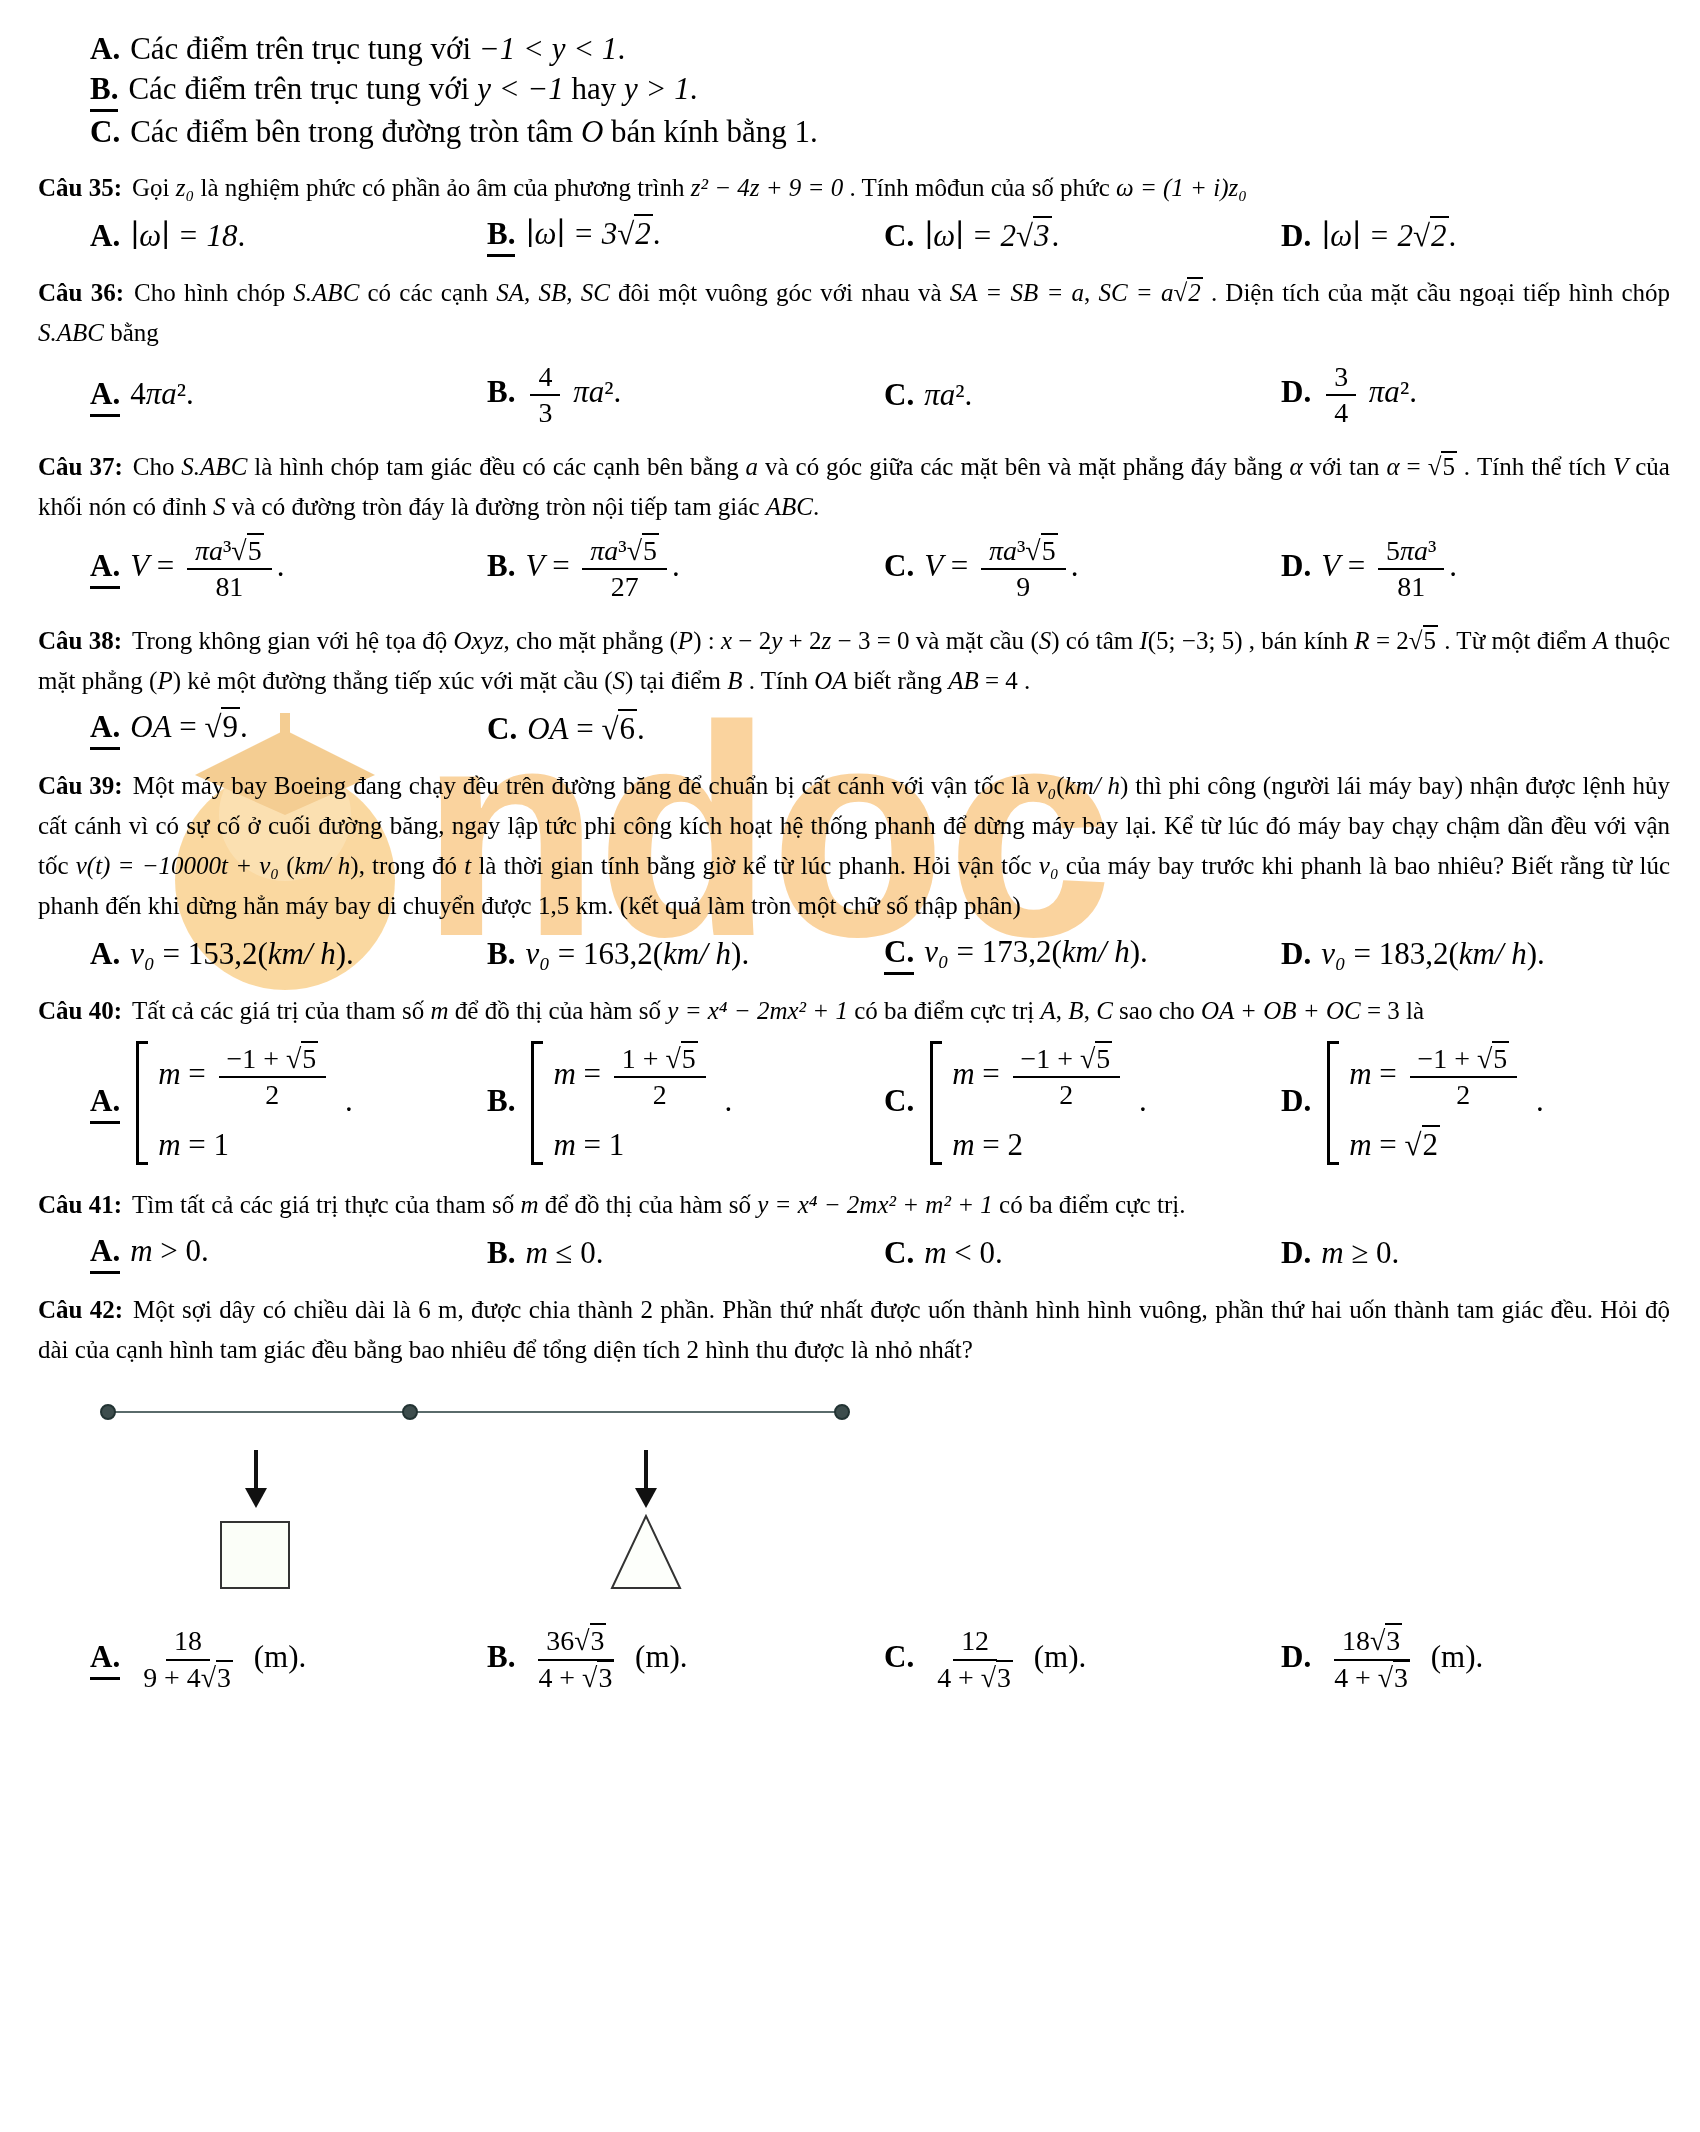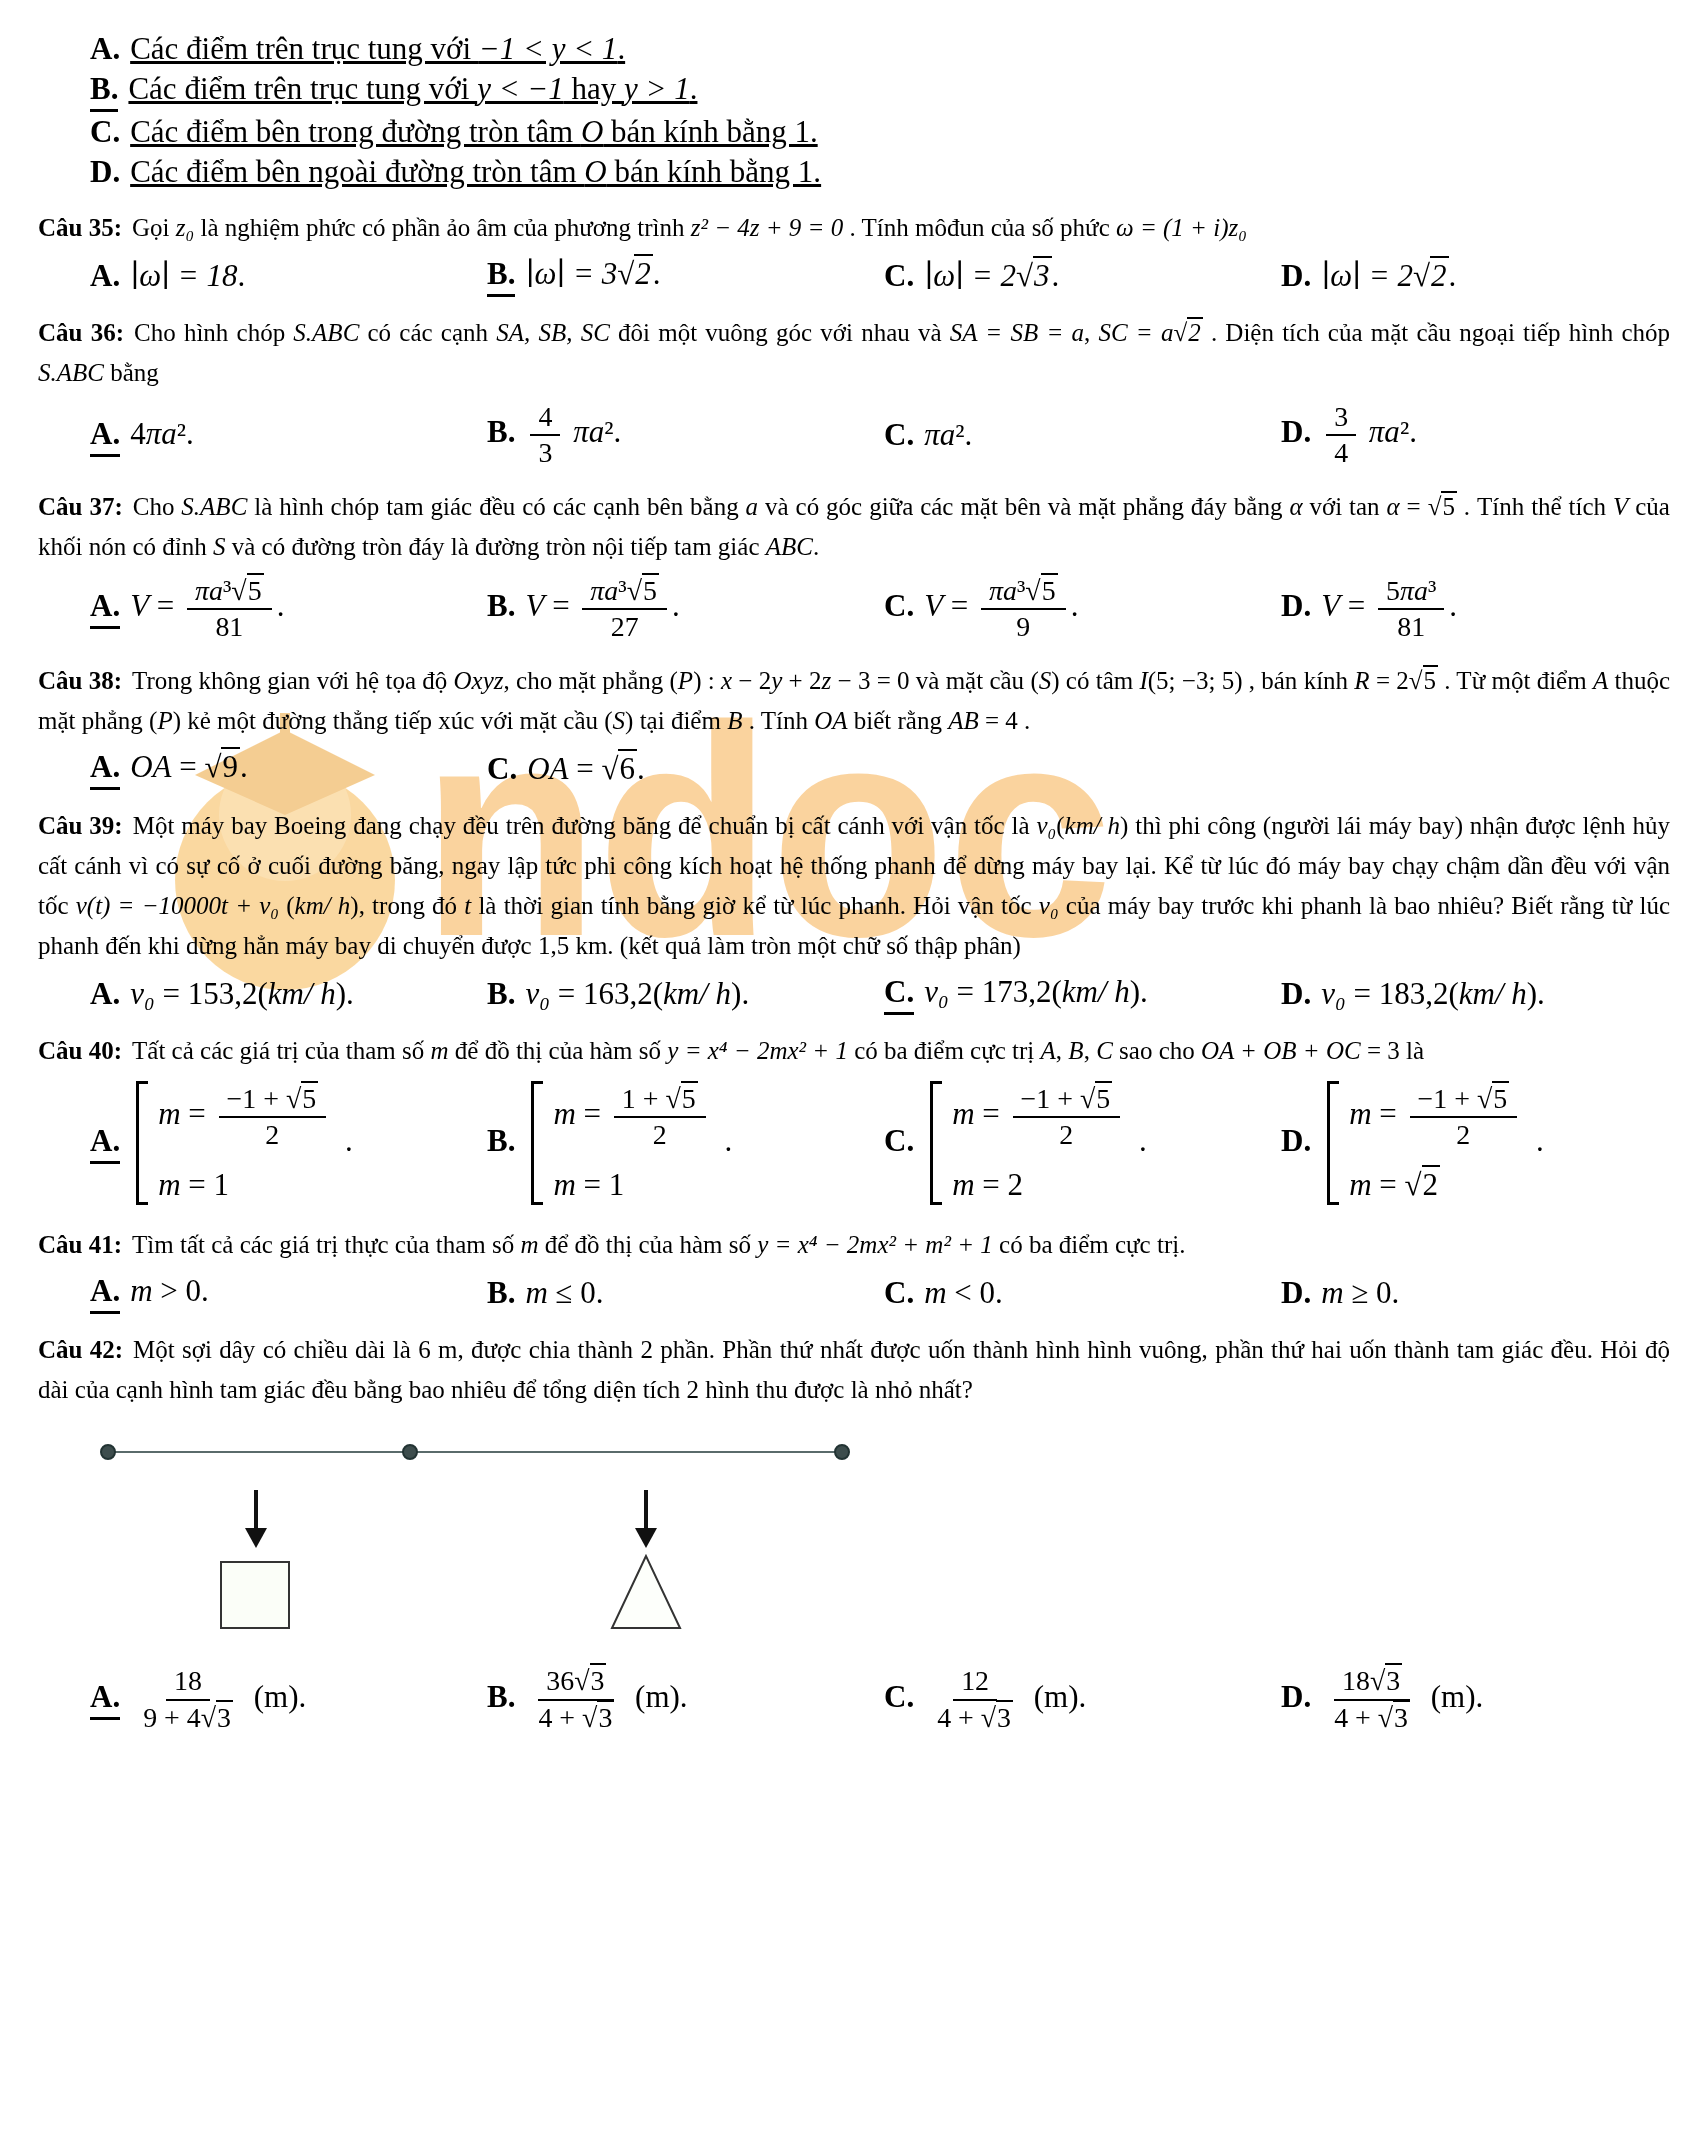--- a/index.html
+++ b/index.html
@@ -16,21 +16,21 @@
     display:flex; align-items:center; gap:10px; pointer-events:none;
   }
   .wm-text {
     font-family:Liberation Mono, monospace; font-weight:bold;
     font-size:300px; line-height:1; color:#F59E2B; letter-spacing:-6px;
   }
 
   .content { position:relative; z-index:1; padding:12px 30px 10px 38px; }
 
   .question { margin-top:16px; }
-  .question:first-child { margin-top:17px;text-decoration:underline; }
+  .question:first-child { margin-top:17px; }
 
   .qbody {
     font-size:25px; line-height:40px; text-align:justify;
   }
   .qlabel { font-weight:bold; margin-right:10px; }
 
   .options { margin:6px 0 2px 0; }
   .options.row {
     display:grid; grid-template-columns:repeat(4,1fr);
     padding-left:52px; align-items:center; column-gap:8px;
@@ -80,21 +80,20 @@
     </svg>
     <span class="wm-text">ndoc</span>
   </div>
 
   <div class="content" id="content">
       <section class="question">
         <div class="options stack">
           <div class="option"><b class="olabel">A.</b><span class="otext">Các điểm trên trục tung với <i>−1 &lt; y &lt; 1</i>.</span></div>
           <div class="option"><b class="olabel answered">B.</b><span class="otext">Các điểm trên trục tung với <i>y &lt; −1</i> hay <i>y &gt; 1</i>.</span></div>
           <div class="option"><b class="olabel">C.</b><span class="otext">Các điểm bên trong đường tròn tâm <i>O</i> bán kính bằng 1.</span></div>
-          <div class="option"><b class="olabel">D.</b><span class="otext">Các điểm bên ngoài đường tròn tâm <i>O</i> bán kính bằng 1.</span></div>
         </div>
       </section>
       <section class="question">
         <p class="qbody"><b class="qlabel">Câu 35:</b>Gọi <i>z₀</i> là nghiệm phức có phần ảo âm của phương trình <i>z² − 4z + 9 = 0</i> . Tính môđun của số phức <i>ω = (1 + i)z₀</i></p>
         <div class="options row">
           <div class="option"><b class="olabel">A.</b><span class="otext"><i>∣ω∣ = 18</i>.</span></div>
           <div class="option"><b class="olabel answered">B.</b><span class="otext"><i>∣ω∣ = 3<span class="sqrt">√<span class="rad">2</span></span></i>.</span></div>
           <div class="option"><b class="olabel">C.</b><span class="otext"><i>∣ω∣ = 2<span class="sqrt">√<span class="rad">3</span></span></i>.</span></div>
           <div class="option"><b class="olabel">D.</b><span class="otext"><i>∣ω∣ = 2<span class="sqrt">√<span class="rad">2</span></span></i>.</span></div>
         </div>

